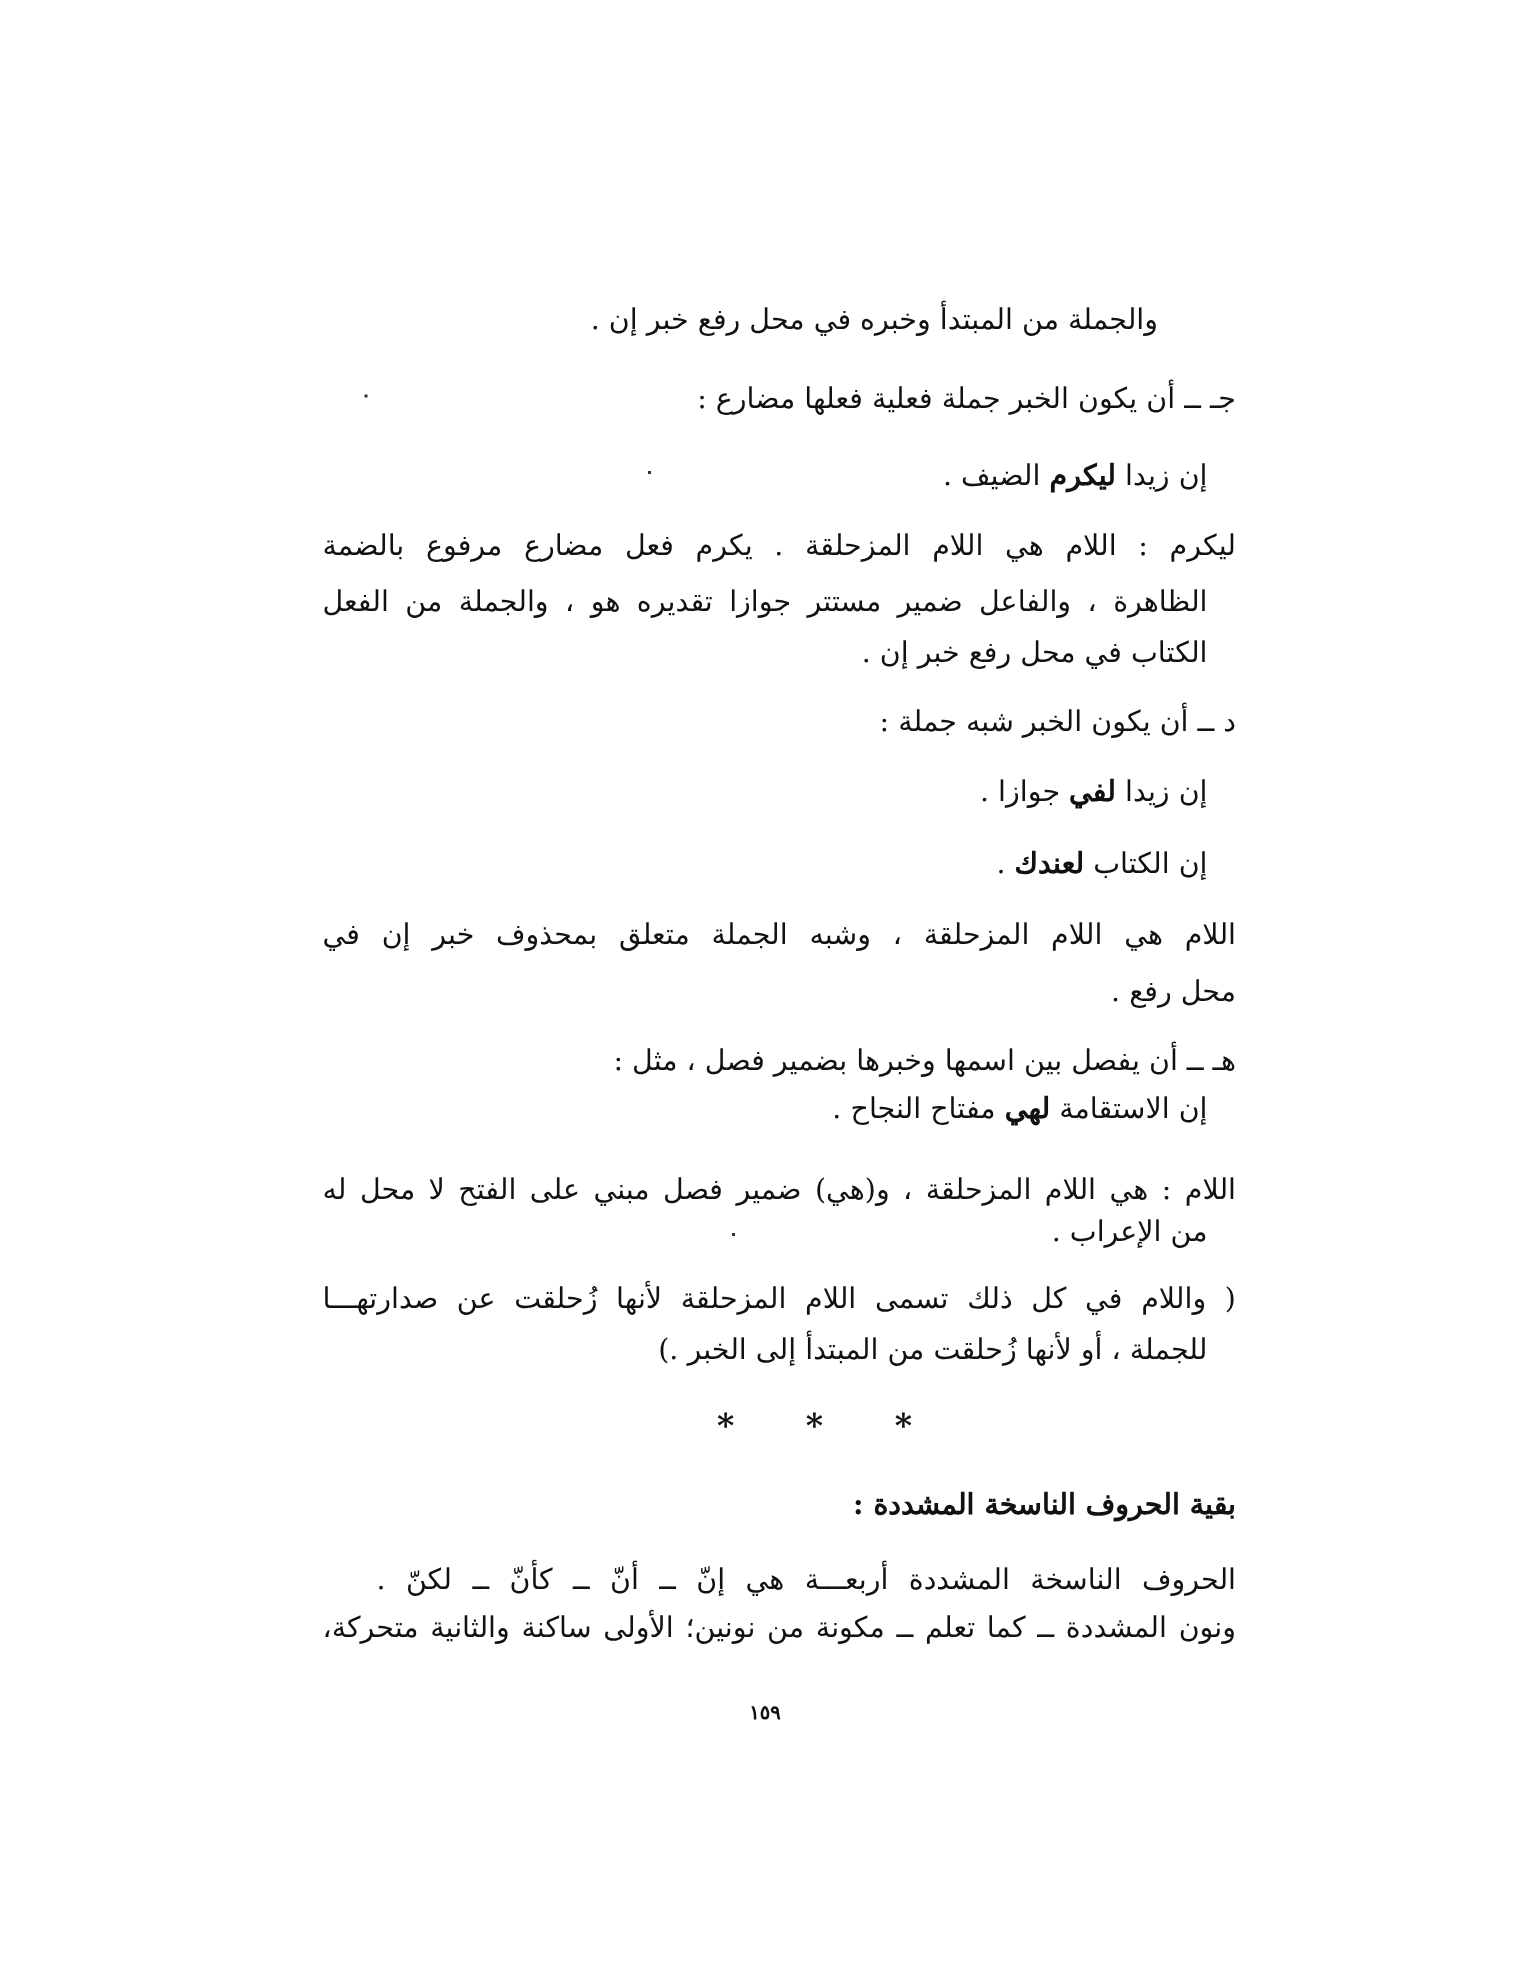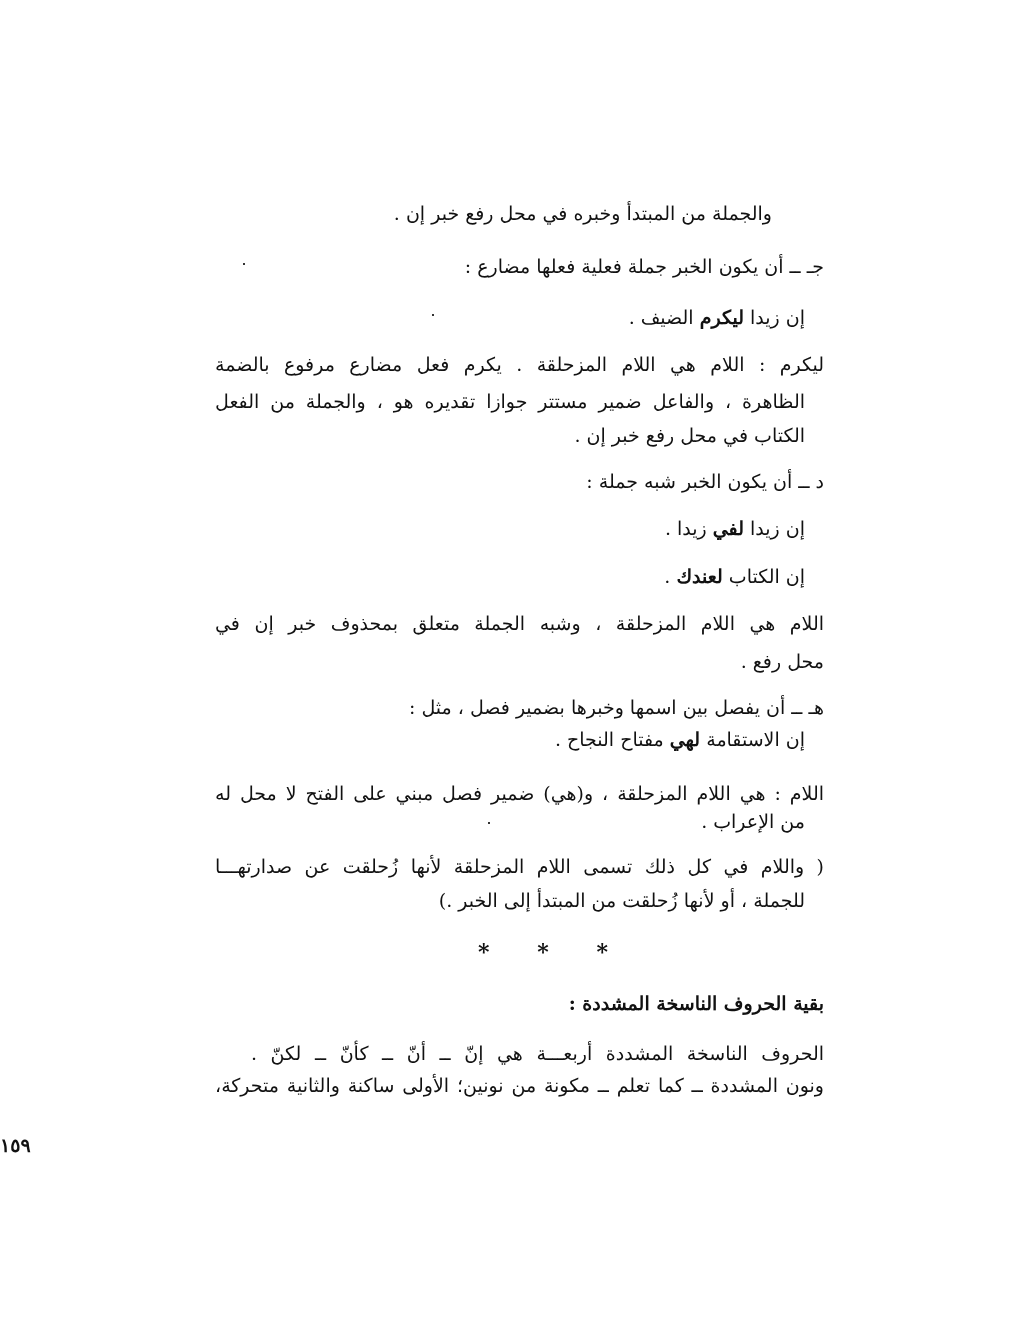--- a/index.html
+++ b/index.html
@@ -5,21 +5,21 @@
   html, body { margin:0; padding:0; background:#ffffff; }
   body { width:1020px; height:1320px; position:relative; overflow:hidden;
          font-family:"DejaVu Serif", "Liberation Serif", serif; color:#111; }
   .page { position:absolute; left:0; top:0; width:1020px; height:1084px; background:#fff; }
   .line { position:absolute; right:196px; direction:rtl; text-align:right; white-space:nowrap;
           font-size:19px; line-height:30px; }
   .full { right:196px; left:215px; text-align:justify; text-align-last:justify; }
   .b { font-weight:bold; }
   .stars { position:absolute; top:938px; left:478px; width:130px; display:flex; justify-content:space-between;
            font-size:22px; font-weight:bold; }
-  .pnum { position:absolute; top:1134px; left:0; width:1020px; text-align:left; font-size:19px; font-weight:bold; direction:rtl; }
+  .pnum { position:absolute; top:1134px; left:0; width:1020px; text-align:center; font-size:13px; font-weight:bold; direction:rtl; }
   .dot { position:absolute; width:2px; height:2px; background:#333; }
 </style>
 </head>
 <body>
 
 <div class="page">
 
   <div class="line" style="top:198px; right:248px;">والجملة من المبتدأ وخبره في محل رفع خبر إن .</div>
 
   <div class="line" style="top:251px; right:196px;">جـ ــ أن يكون الخبر جملة فعلية فعلها مضارع :</div>
@@ -28,21 +28,21 @@
     <span>إن زيدا </span><span class="b">ليكرم</span><span> الضيف .</span>
   </div>
 
   <div class="line full" style="top:349px;">ليكرم : اللام هي اللام المزحلقة . يكرم فعل مضارع مرفوع بالضمة</div>
   <div class="line full" style="top:386px; right:215px;">الظاهرة ، والفاعل ضمير مستتر جوازا تقديره هو ، والجملة من الفعل</div>
   <div class="line" style="top:420px; right:215px;">الكتاب في محل رفع خبر إن .</div>
 
   <div class="line" style="top:466px; right:196px;">د ــ أن يكون الخبر شبه جملة :</div>
 
   <div class="line" style="top:513px; right:215px;">
-    <span>إن زيدا </span><span class="b">لفي</span><span> زيدا .</span>
+    <span>إن زيدا </span><span class="b">لفي</span><span> جوازا .</span>
   </div>
 
   <div class="line" style="top:561px; right:215px;">
     <span>إن الكتاب </span><span class="b">لعندك</span><span> .</span>
   </div>
 
   <div class="line full" style="top:608px;">اللام هي اللام المزحلقة ، وشبه الجملة متعلق بمحذوف خبر إن في</div>
   <div class="line" style="top:646px; right:196px;">محل رفع .</div>
 
   <div class="line" style="top:692px; right:196px;">هـ ــ أن يفصل بين اسمها وخبرها بضمير فصل ، مثل :</div>

